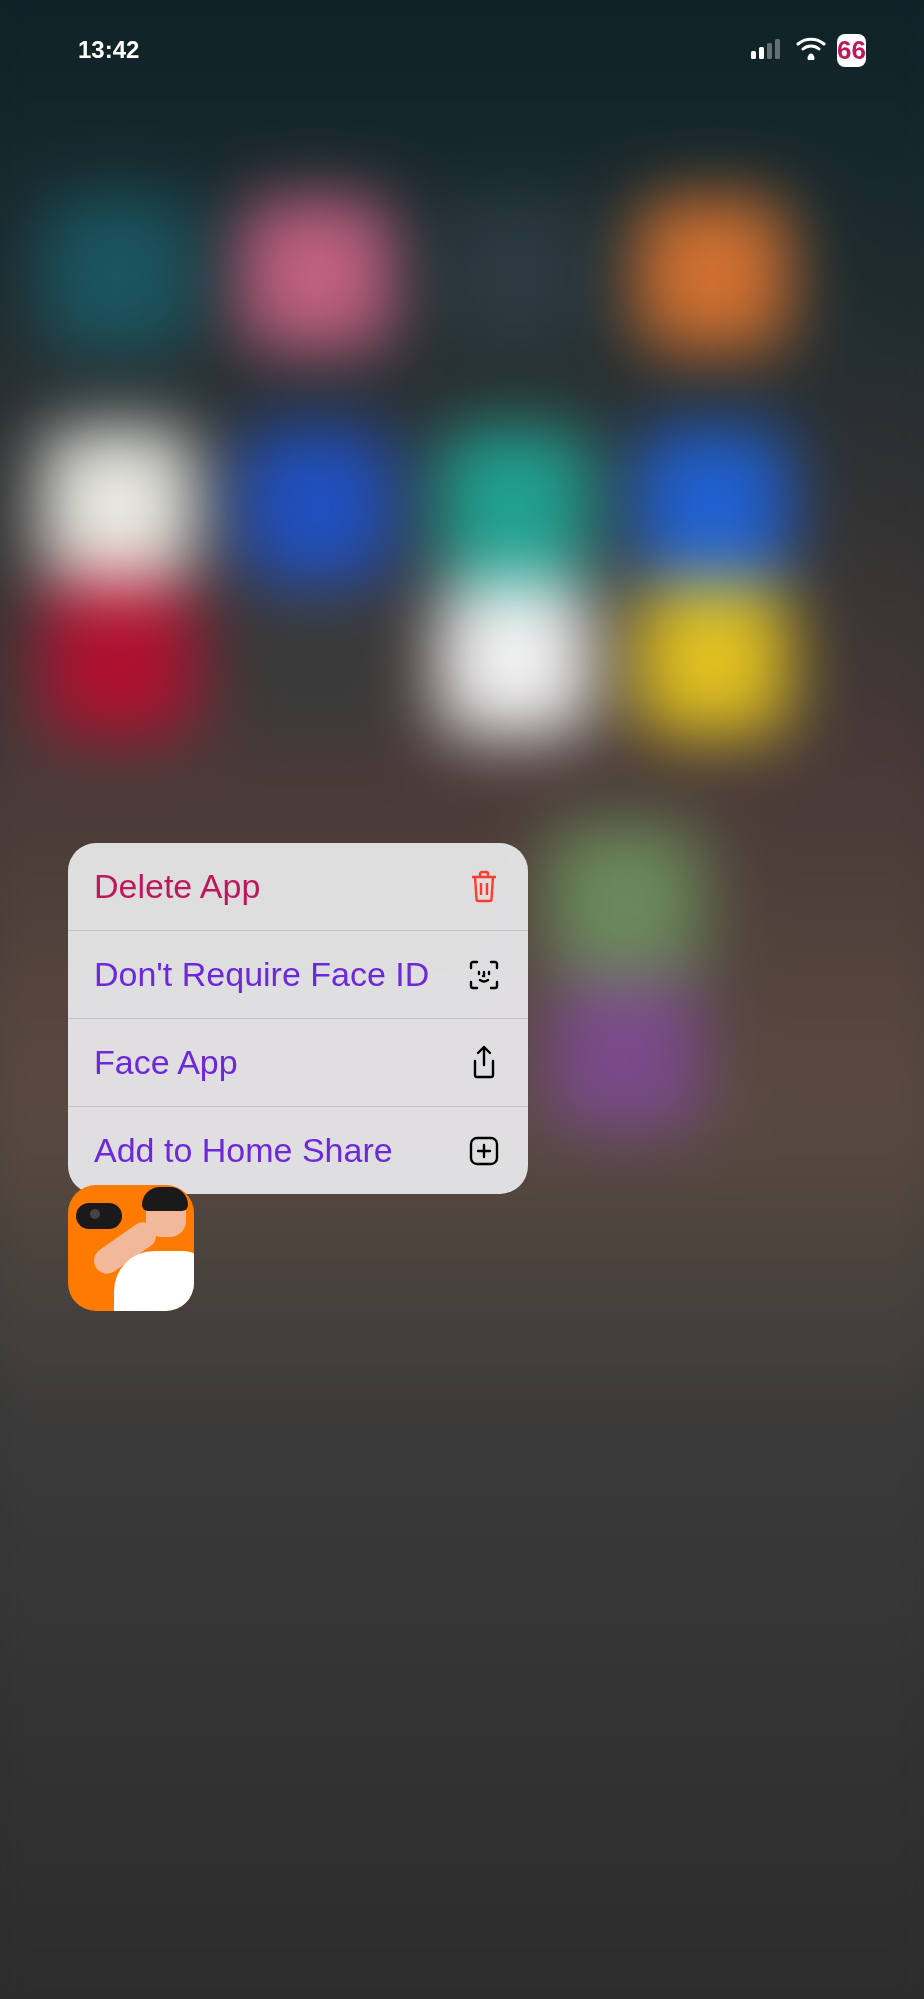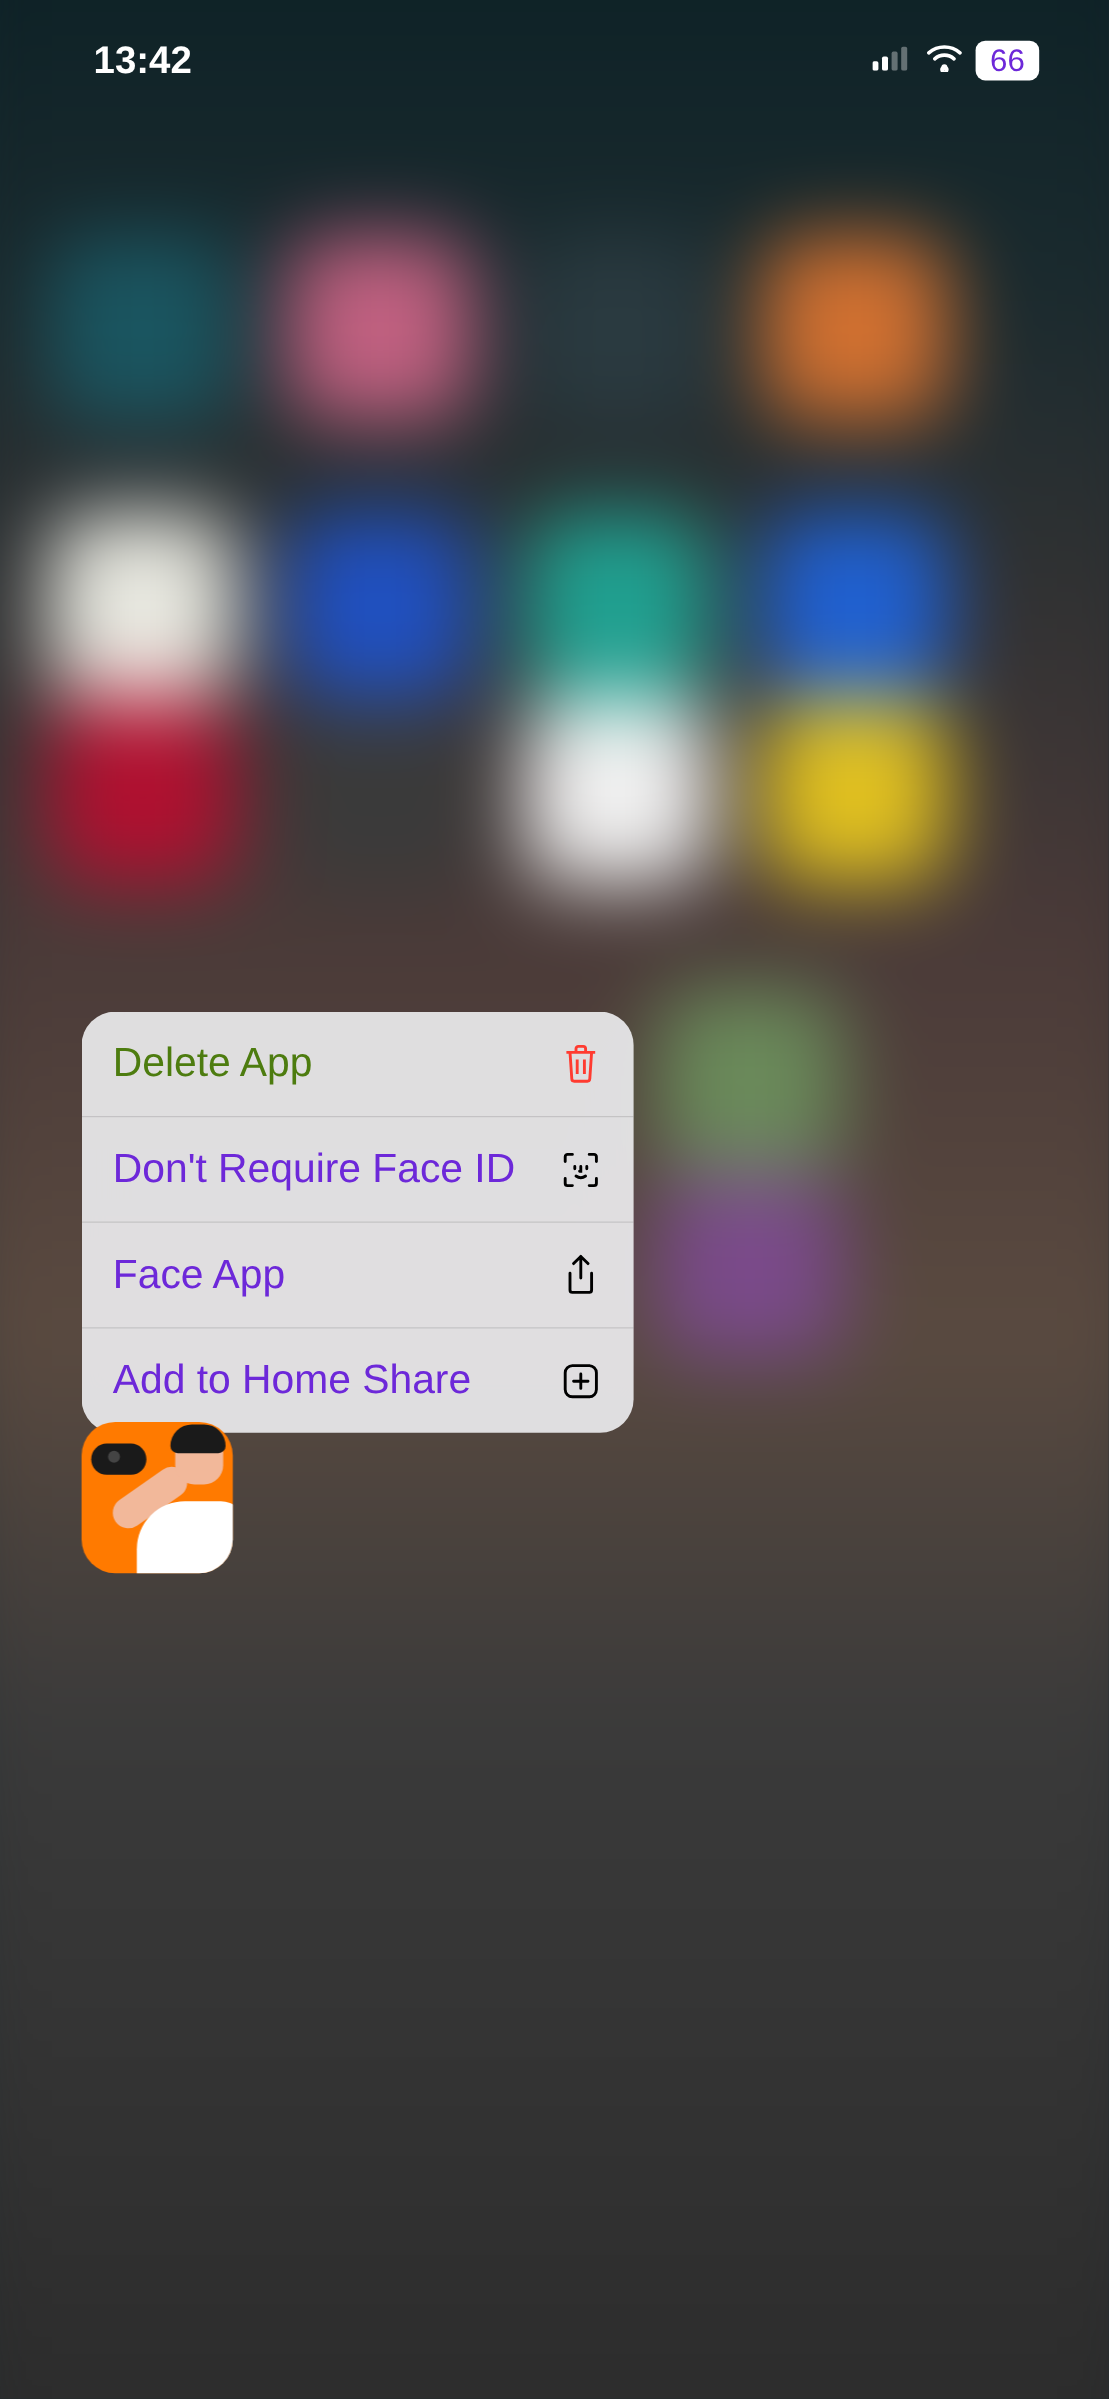--- a/index.html
+++ b/index.html
@@ -32,29 +32,29 @@
     position: absolute;
     top: 0; left: 0; right: 0;
     height: 100px;
     display: flex;
     align-items: center;
     justify-content: space-between;
     padding: 0 58px 0 78px;
     color: #fff;
     z-index: 10;
   }
-  .status-time { font-size: 32px; font-weight: 600; }
+  .status-time { font-size: 24px; font-weight: 600; }
   .status-right { display: flex; align-items: center; gap: 10px; }
   .battery-badge {
     background: #fff;
-    color: #6d28d9;
+    color: #be185d;
     border-radius: 8px;
-    padding: 1px 12px;
+    padding: 1px 0;
     font-size: 26px;
-    font-weight: 400;
+    font-weight: 700;
     display: flex;
     align-items: center;
   }
 
   
   .menu {
     position: absolute;
     left: 68px;
     top: 843px;
     width: 460px;
@@ -67,21 +67,21 @@
   .menu-item {
     display: flex;
     align-items: center;
     justify-content: space-between;
     padding: 24px 26px;
     font-size: 34px;
     color: #6d28d9;
     border-bottom: 1px solid rgba(0,0,0,0.12);
   }
   .menu-item:last-child { border-bottom: none; }
-  .menu-item.destructive { color: #4d7c0f; }
+  .menu-item.destructive { color: #be185d; }
   .menu-icon { width: 36px; height: 36px; display:flex; align-items:center; justify-content:center; }
 
   
   .app-icon {
     position: absolute;
     left: 68px;
     top: 1185px;
     width: 126px;
     height: 126px;
     border-radius: 28px;

